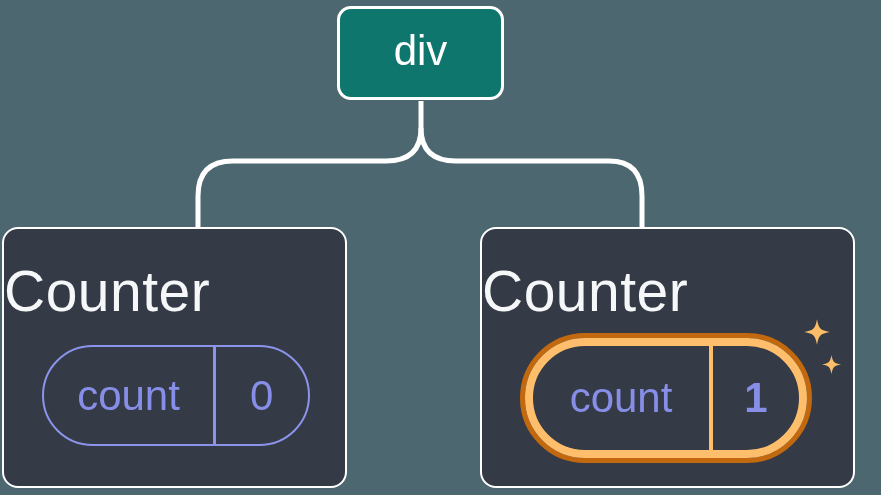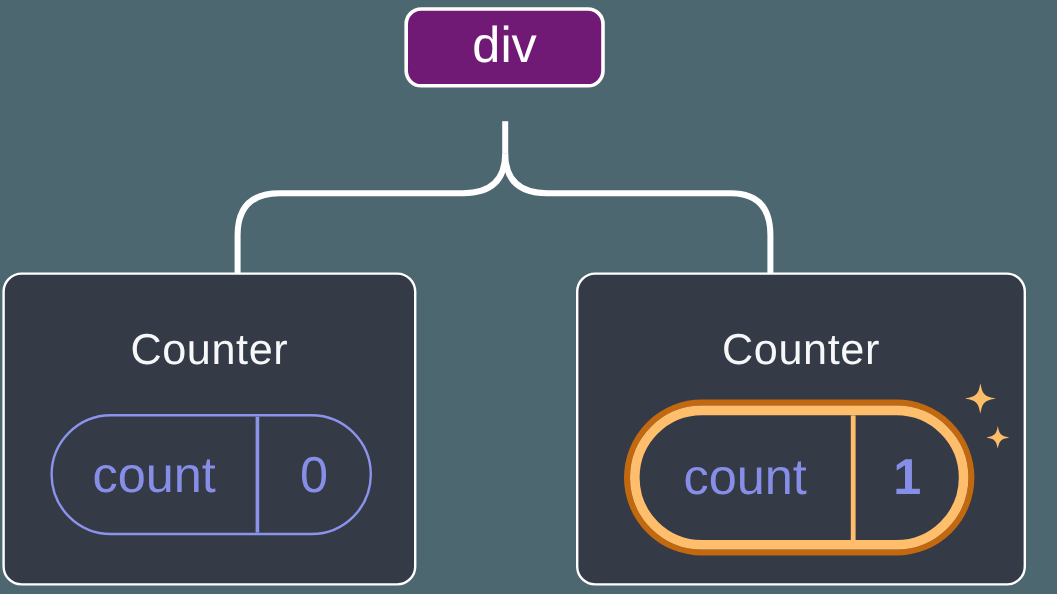--- a/index.html
+++ b/index.html
@@ -21,22 +21,22 @@
     position: absolute;
     left: 0; top: 0;
     width: 881px; height: 495px;
     pointer-events: none;
   }
 
   
   .root-node {
     position: absolute;
     left: 337px; top: 6px;
-    width: 167px; height: 67px;
-    background: #701a75;
+    width: 167px; height: 94px;
+    background: #0f766e;
     border: 3px solid #FFFFFF;
     border-radius: 14px;
     box-sizing: border-box;
     display: flex;
     align-items: center;
     justify-content: center;
     text-align: center;
   }
   .root-node .label {
     color: #FFFFFF;
@@ -55,23 +55,22 @@
     border-radius: 16px;
     box-sizing: border-box;
   }
   .card.left  { left: 2px;   width: 345px; }
   .card.right { left: 480px; width: 375px; }
 
   .card-title {
     position: absolute;
     left: 0; right: 0;
     top: 40px;
-    text-align: center;
     color: #F6F7F9;
-    font-size: 36px;
+    font-size: 57px;
     font-weight: 500;
     line-height: 44px;
     letter-spacing: 0.5px;
   }
 
   
   .pill {
     position: absolute;
     left: 38px; top: 116px;
     width: 268px; height: 101px;

